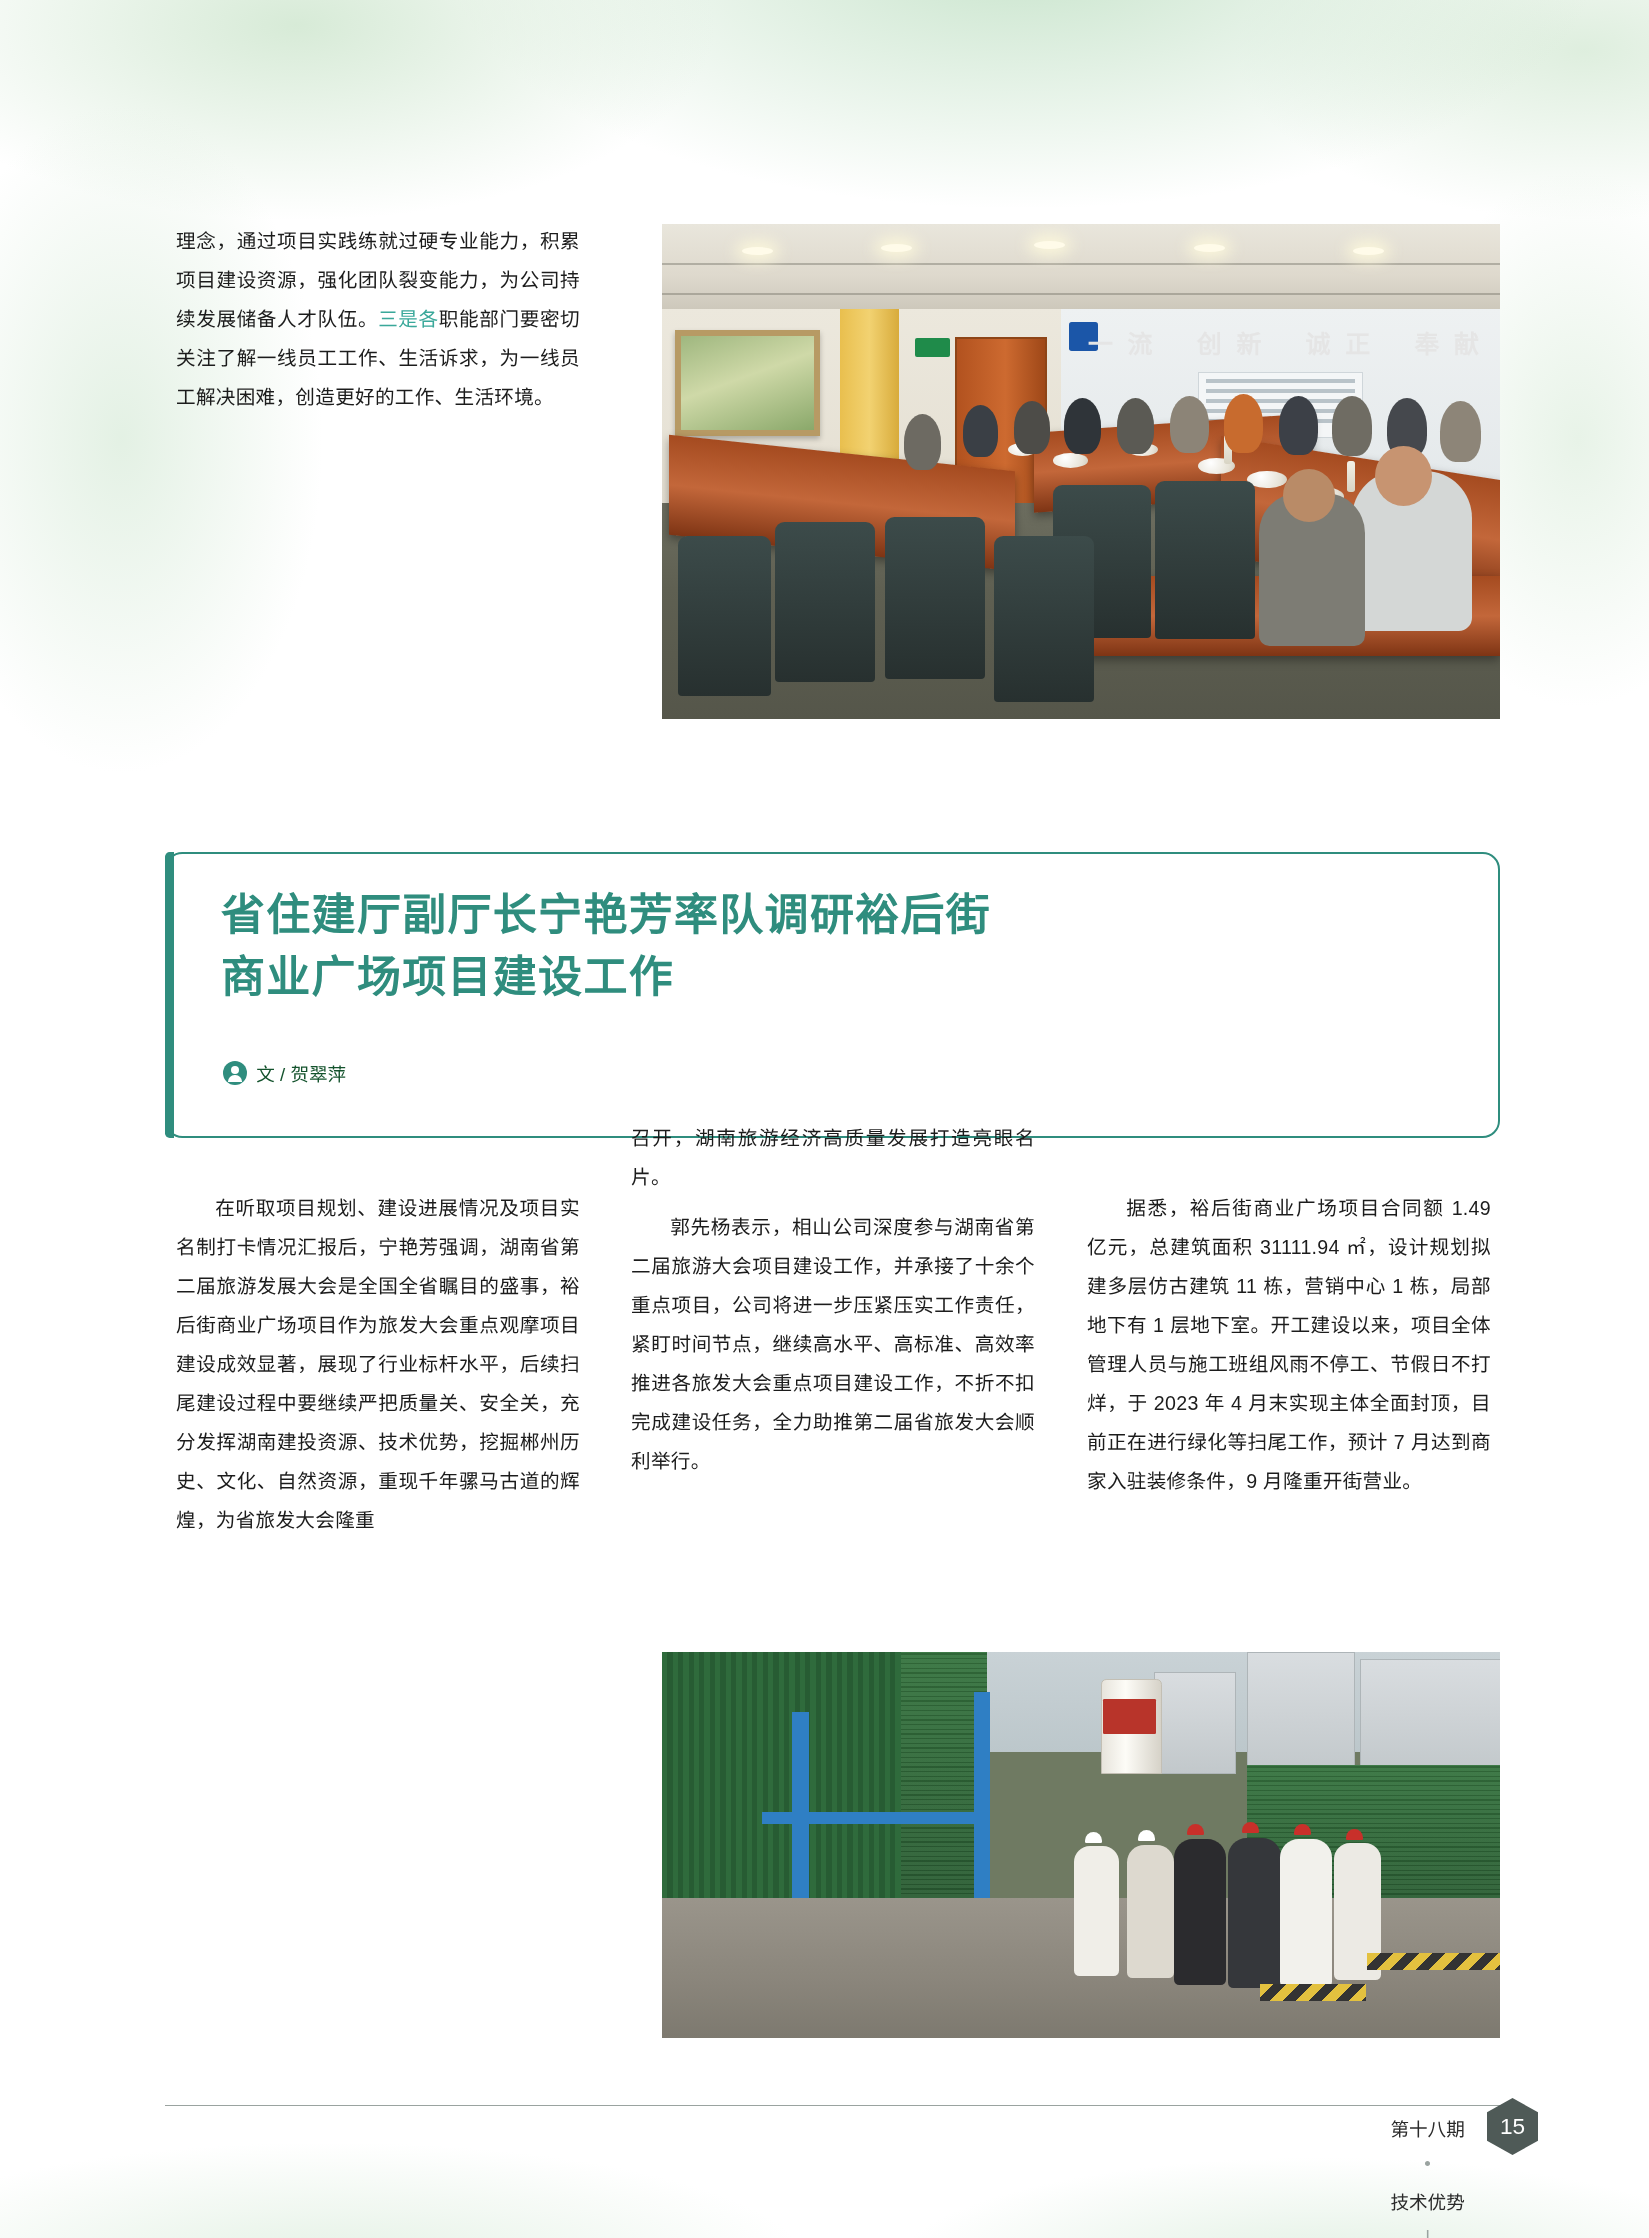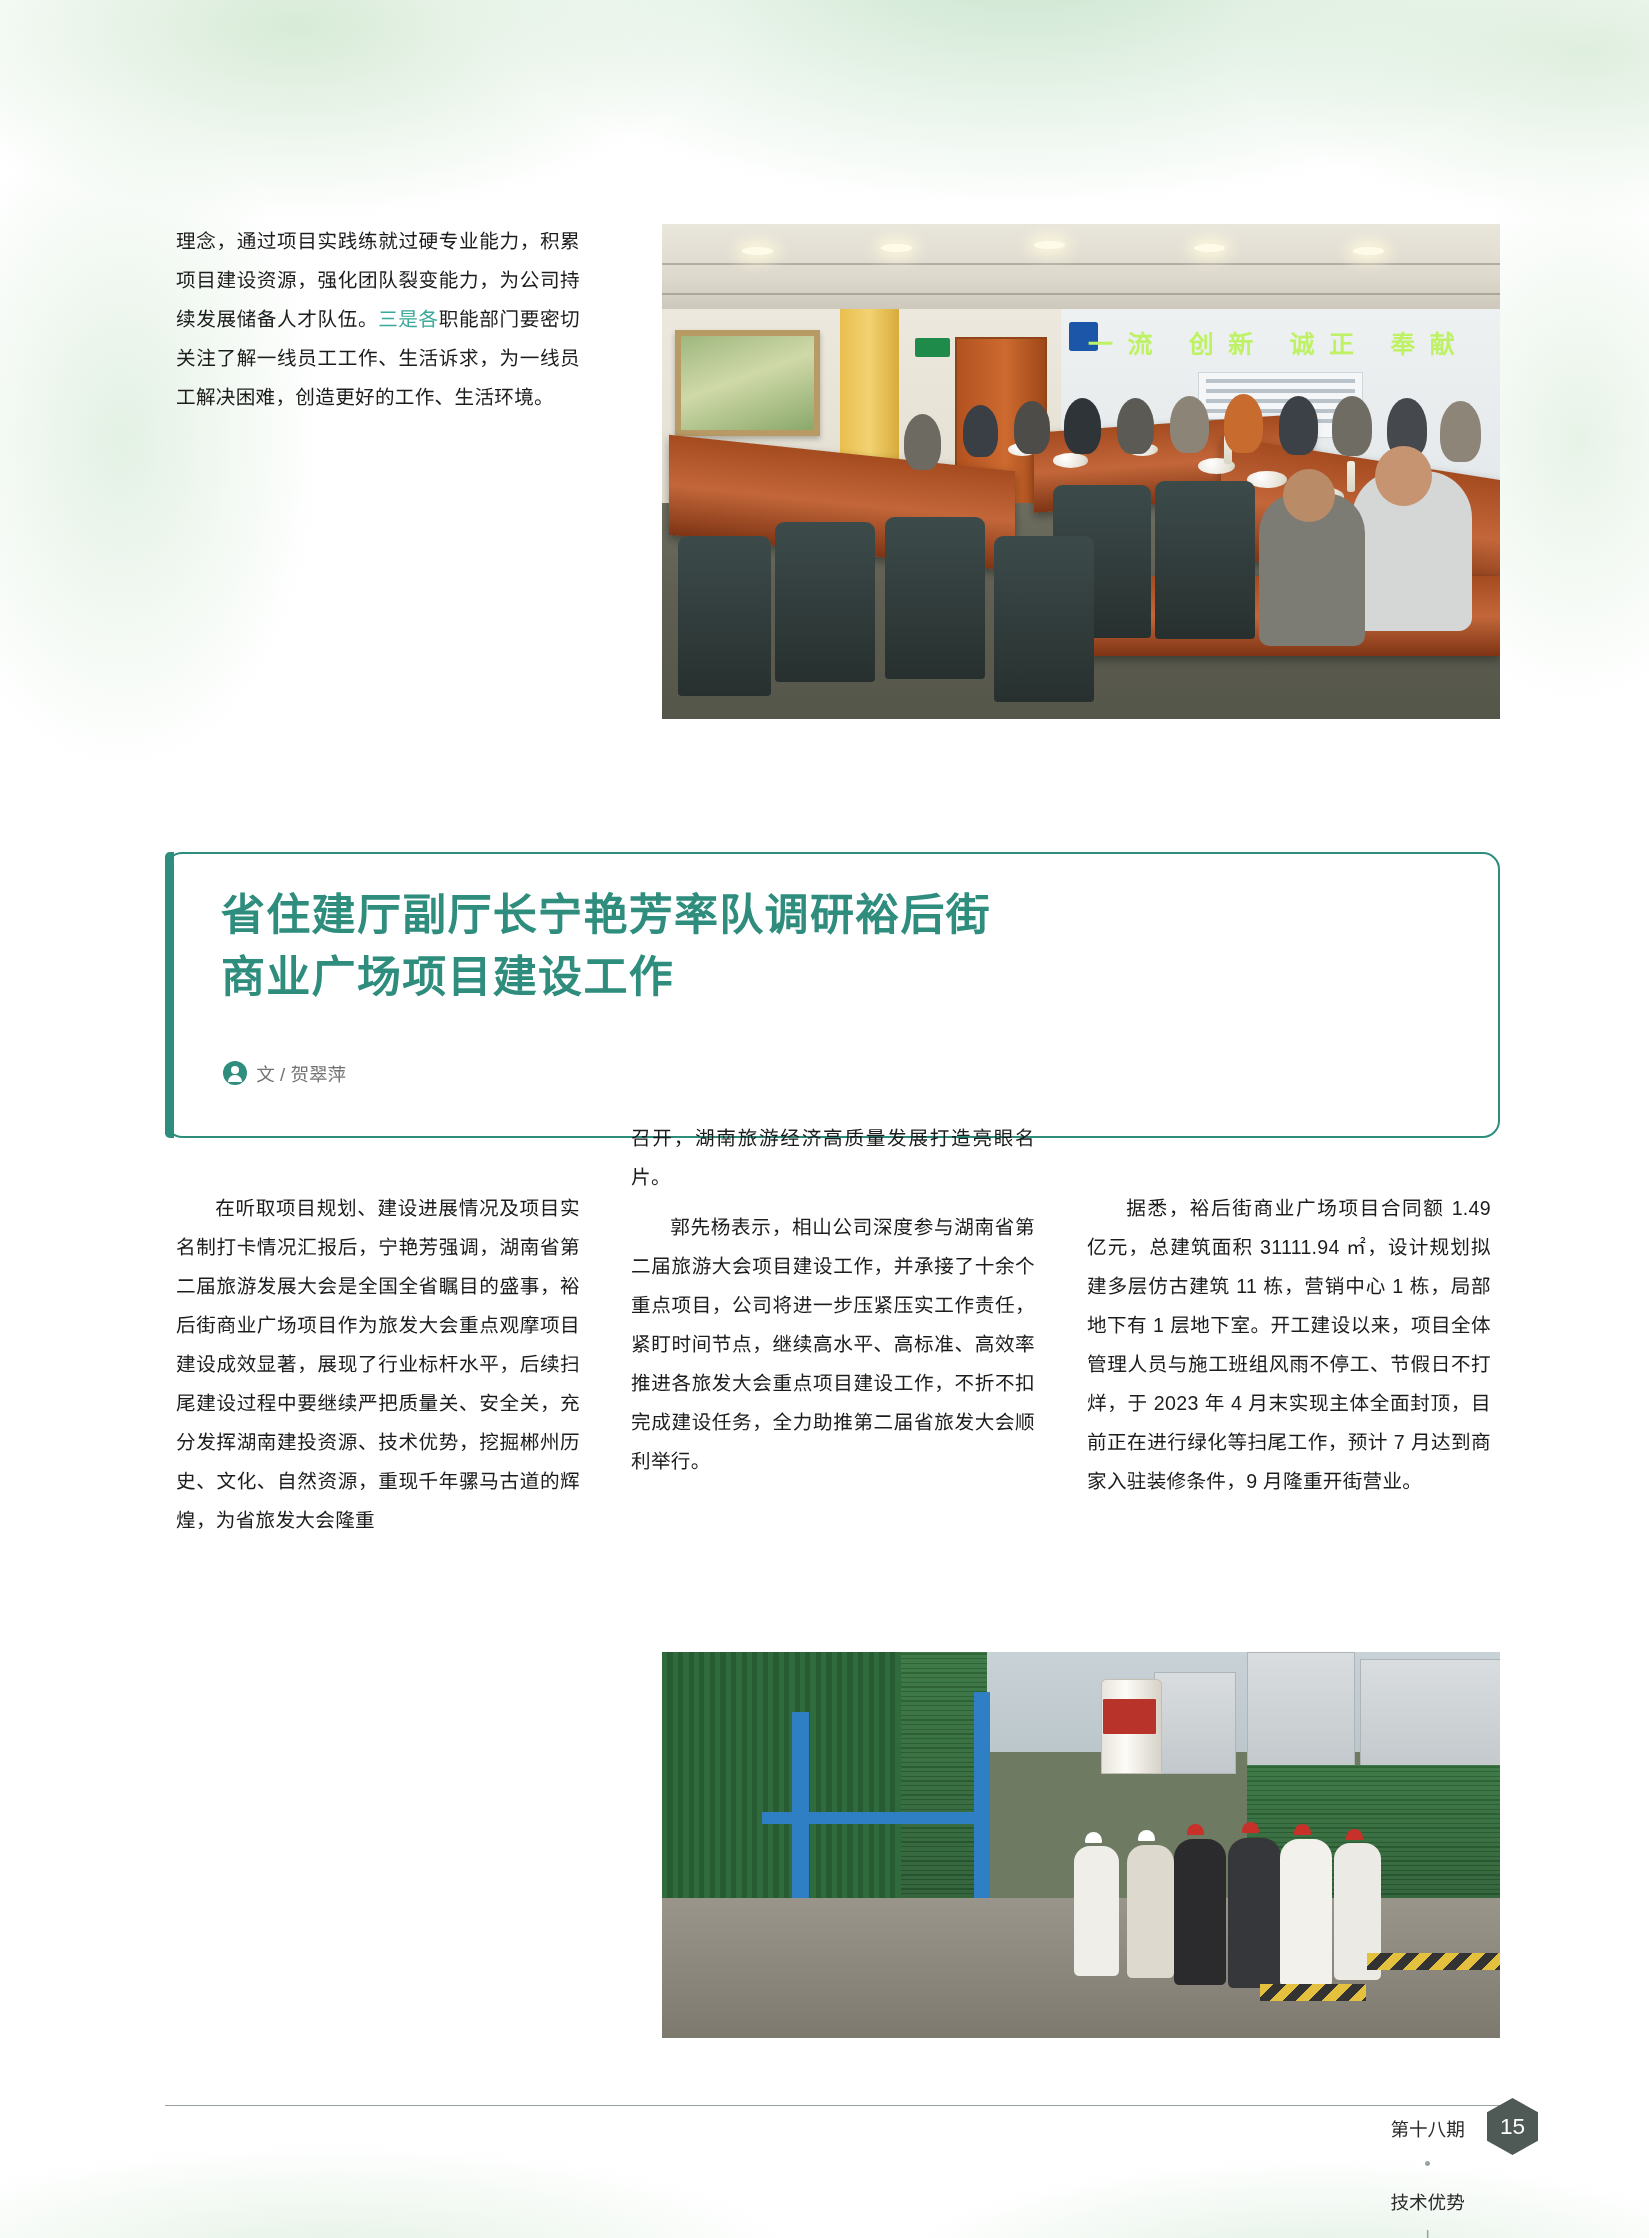--- a/index.html
+++ b/index.html
@@ -105,26 +105,26 @@
     position: absolute; left: 0; top: 85px; width: 100%; height: 199px;
     background: linear-gradient(180deg, #ece8dd 0%, #e4dfd2 100%);
   }
   .mr-backwall-blue {
     position: absolute; left: 399px; top: 85px; width: 439px; height: 199px;
     background: linear-gradient(180deg, #eef1f2 0%, #e3e8ea 100%);
   }
   .mr-slogan {
     position: absolute;
     left: 426px; top: 100px;
-    color: #bef264;
+    color: #e5e5e5;
     font-size: 25px;
     font-weight: bold;
     letter-spacing: 14.6px;
     white-space: nowrap;
-    font-family: Liberation Sans, sans-serif;
+    font-family: Liberation Mono, monospace;
   }
   .mr-slogan-badge {
     position: absolute; left: 407px; top: 98px;
     width: 29px; height: 29px; background: #1b56a8; border-radius: 2.7px;
   }
   .mr-poster {
     position: absolute; left: 536px; top: 148px; width: 163px; height: 64px;
     background: #f4f6f7; border: 1.3px solid #cfd6da;
   }
   .mr-poster i {
@@ -210,21 +210,21 @@
     letter-spacing: 1.3px;
   }
   .byline {
     position: absolute;
     left: 223px;
     top: 1059px;
     display: flex;
     align-items: center;
     gap: 9.3px;
     font-size: 18.6px;
-    color: #737373;
+    color: #14532d;
   }
   .byline .avatar-icon {
     width: 24px; height: 24px; border-radius: 50%;
     background: #2f8d7e;
     position: relative;
     display: inline-block;
   }
   .byline .avatar-icon::before {
     content: "";
     position: absolute; left: 8px; top: 5.3px; width: 8px; height: 8px;

